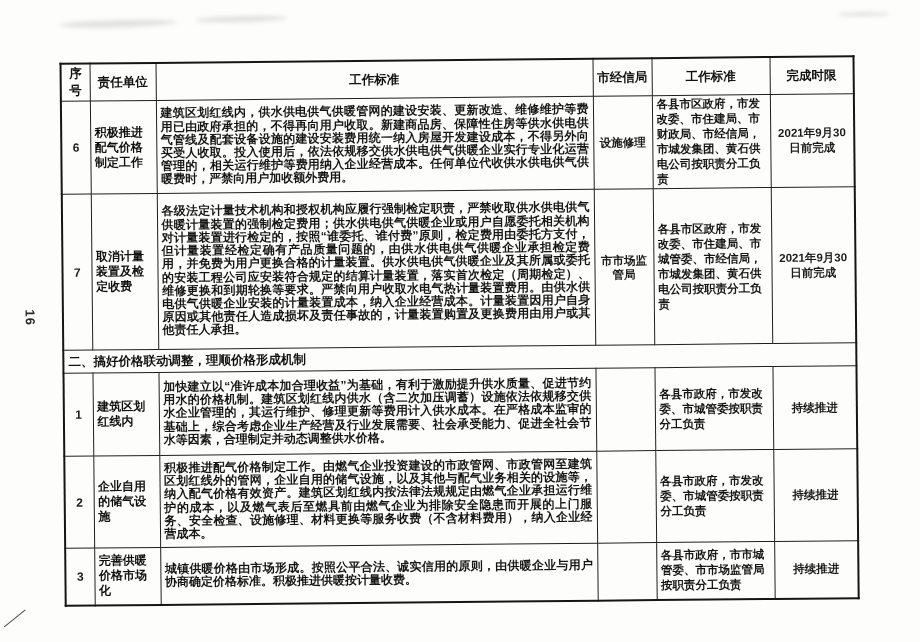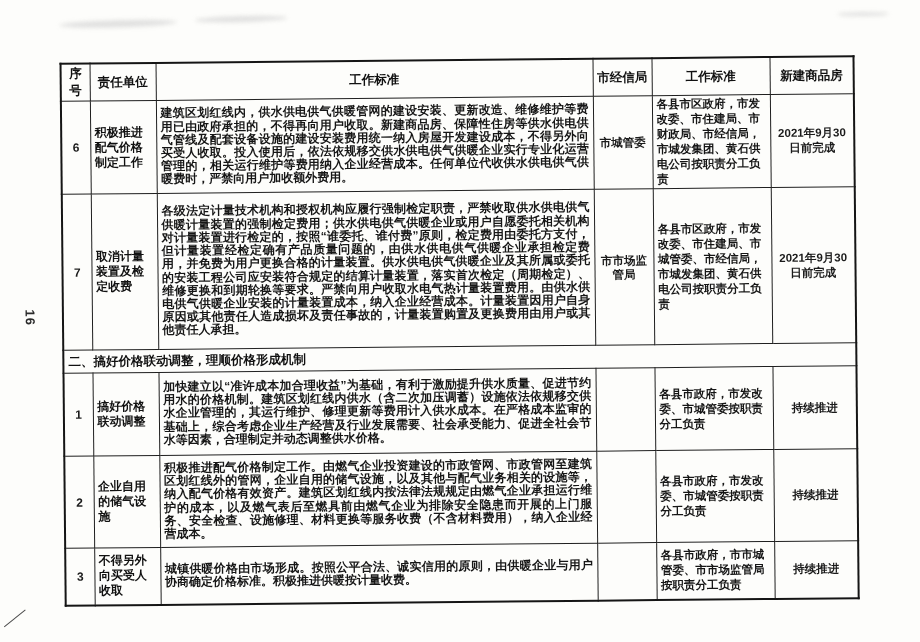--- a/index.html
+++ b/index.html
@@ -90,62 +90,62 @@
       <col style="width:118px">
       <col style="width:84px">
     </colgroup>
     <thead>
       <tr id="header-row">
           <th class="hdr">序号</th>
           <th class="hdr">责任单位</th>
           <th class="hdr">工作标准</th>
           <th class="hdr">市经信局</th>
           <th class="hdr">工作标准</th>
-          <th class="hdr">新建商品房</th>
+          <th class="hdr">完成时限</th>
         </tr>
     </thead>
     <tbody id="table-body">
         <tr style="height: 93px;">
           <td class="c-no">6</td>
           <td class="c-task">积极推进配气价格制定工作</td>
           <td class="c-std">建筑区划红线内，供水供电供气供暖管网的建设安装、更新改造、维修维护等费用已由政府承担的，不得再向用户收取。新建商品房、保障性住房等供水供电供气管线及配套设备设施的建设安装费用统一纳入房屋开发建设成本，不得另外向买受人收取。投入使用后，依法依规移交供水供电供气供暖企业实行专业化运营管理的，相关运行维护等费用纳入企业经营成本。任何单位代收供水供电供气供暖费时，严禁向用户加收额外费用。</td>
-          <td class="c-lead">市城管委</td>
+          <td class="c-lead">设施修理</td>
           <td class="c-resp">各县市区政府，市发改委、市住建局、市财政局、市经信局，市城发集团、黄石供电公司按职责分工负责</td>
           <td class="c-dl">2021年9月30日前完成</td>
         </tr>
         <tr style="height: 156px;">
           <td class="c-no">7</td>
           <td class="c-task">取消计量装置及检定收费</td>
           <td class="c-std">各级法定计量技术机构和授权机构应履行强制检定职责，严禁收取供水供电供气供暖计量装置的强制检定费用；供水供电供气供暖企业或用户自愿委托相关机构对计量装置进行检定的，按照“谁委托、谁付费”原则，检定费用由委托方支付，但计量装置经检定确有产品质量问题的，由供水供电供气供暖企业承担检定费用，并免费为用户更换合格的计量装置。供水供电供气供暖企业及其所属或委托的安装工程公司应安装符合规定的结算计量装置，落实首次检定（周期检定）、维修更换和到期轮换等要求。严禁向用户收取水电气热计量装置费用。由供水供电供气供暖企业安装的计量装置成本，纳入企业经营成本。计量装置因用户自身原因或其他责任人造成损坏及责任事故的，计量装置购置及更换费用由用户或其他责任人承担。</td>
           <td class="c-lead">市市场监管局</td>
           <td class="c-resp">各县市区政府，市发改委、市住建局、市城管委、市经信局，市城发集团、黄石供电公司按职责分工负责</td>
           <td class="c-dl">2021年9月30日前完成</td>
         </tr>
         <tr style="height: 23px;">
           <td colspan="6" class="section">二、搞好价格联动调整，理顺价格形成机制</td>
         </tr>
         <tr style="height: 83px;">
           <td class="c-no">1</td>
-          <td class="c-task">搞好价格联动调整</td>
+          <td class="c-task">建筑区划红线内</td>
           <td class="c-std">加快建立以“准许成本加合理收益”为基础，有利于激励提升供水质量、促进节约用水的价格机制。建筑区划红线内供水（含二次加压调蓄）设施依法依规移交供水企业管理的，其运行维护、修理更新等费用计入供水成本。在严格成本监审的基础上，综合考虑企业生产经营及行业发展需要、社会承受能力、促进全社会节水等因素，合理制定并动态调整供水价格。</td>
           <td class="c-lead"></td>
           <td class="c-resp">各县市政府，市发改委、市城管委按职责分工负责</td>
           <td class="c-dl">持续推进</td>
         </tr>
         <tr style="height: 92px;">
           <td class="c-no">2</td>
           <td class="c-task">企业自用的储气设施</td>
           <td class="c-std">积极推进配气价格制定工作。由燃气企业投资建设的市政管网、市政管网至建筑区划红线外的管网，企业自用的储气设施，以及其他与配气业务相关的设施等，纳入配气价格有效资产。建筑区划红线内按法律法规规定由燃气企业承担运行维护的成本，以及燃气表后至燃具前由燃气企业为排除安全隐患而开展的上门服务、安全检查、设施修理、材料更换等服务收费（不含材料费用），纳入企业经营成本。</td>
           <td class="c-lead"></td>
           <td class="c-resp">各县市政府，市发改委、市城管委按职责分工负责</td>
           <td class="c-dl">持续推进</td>
         </tr>
         <tr style="height: 57px;">
           <td class="c-no">3</td>
-          <td class="c-task">不得另外向买受人收取</td>
+          <td class="c-task">完善供暖价格市场化</td>
           <td class="c-std">城镇供暖价格由市场形成。按照公平合法、诚实信用的原则，由供暖企业与用户协商确定价格标准。积极推进供暖按计量收费。</td>
           <td class="c-lead"></td>
           <td class="c-resp">各县市政府，市市城管委、市市场监管局按职责分工负责</td>
           <td class="c-dl">持续推进</td>
         </tr>
       </tbody>
   </table>
 
 </div>
 

